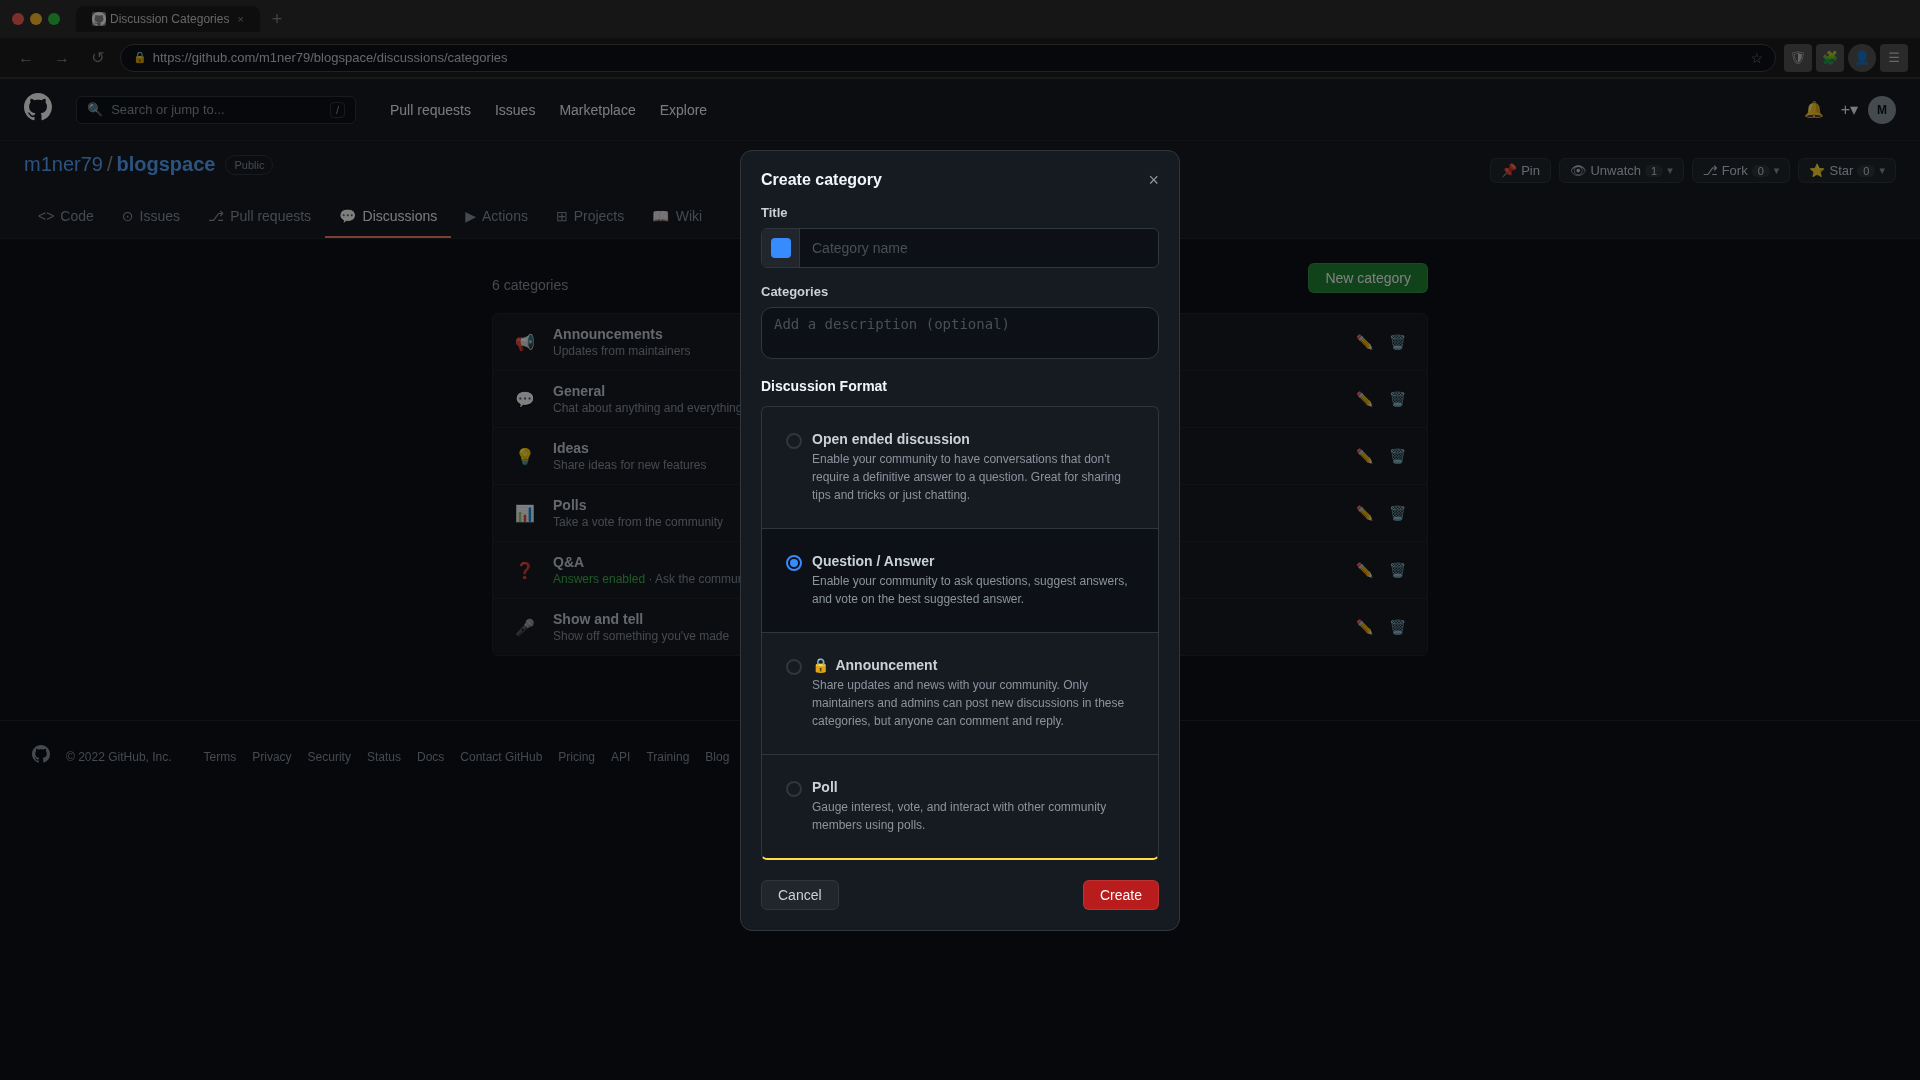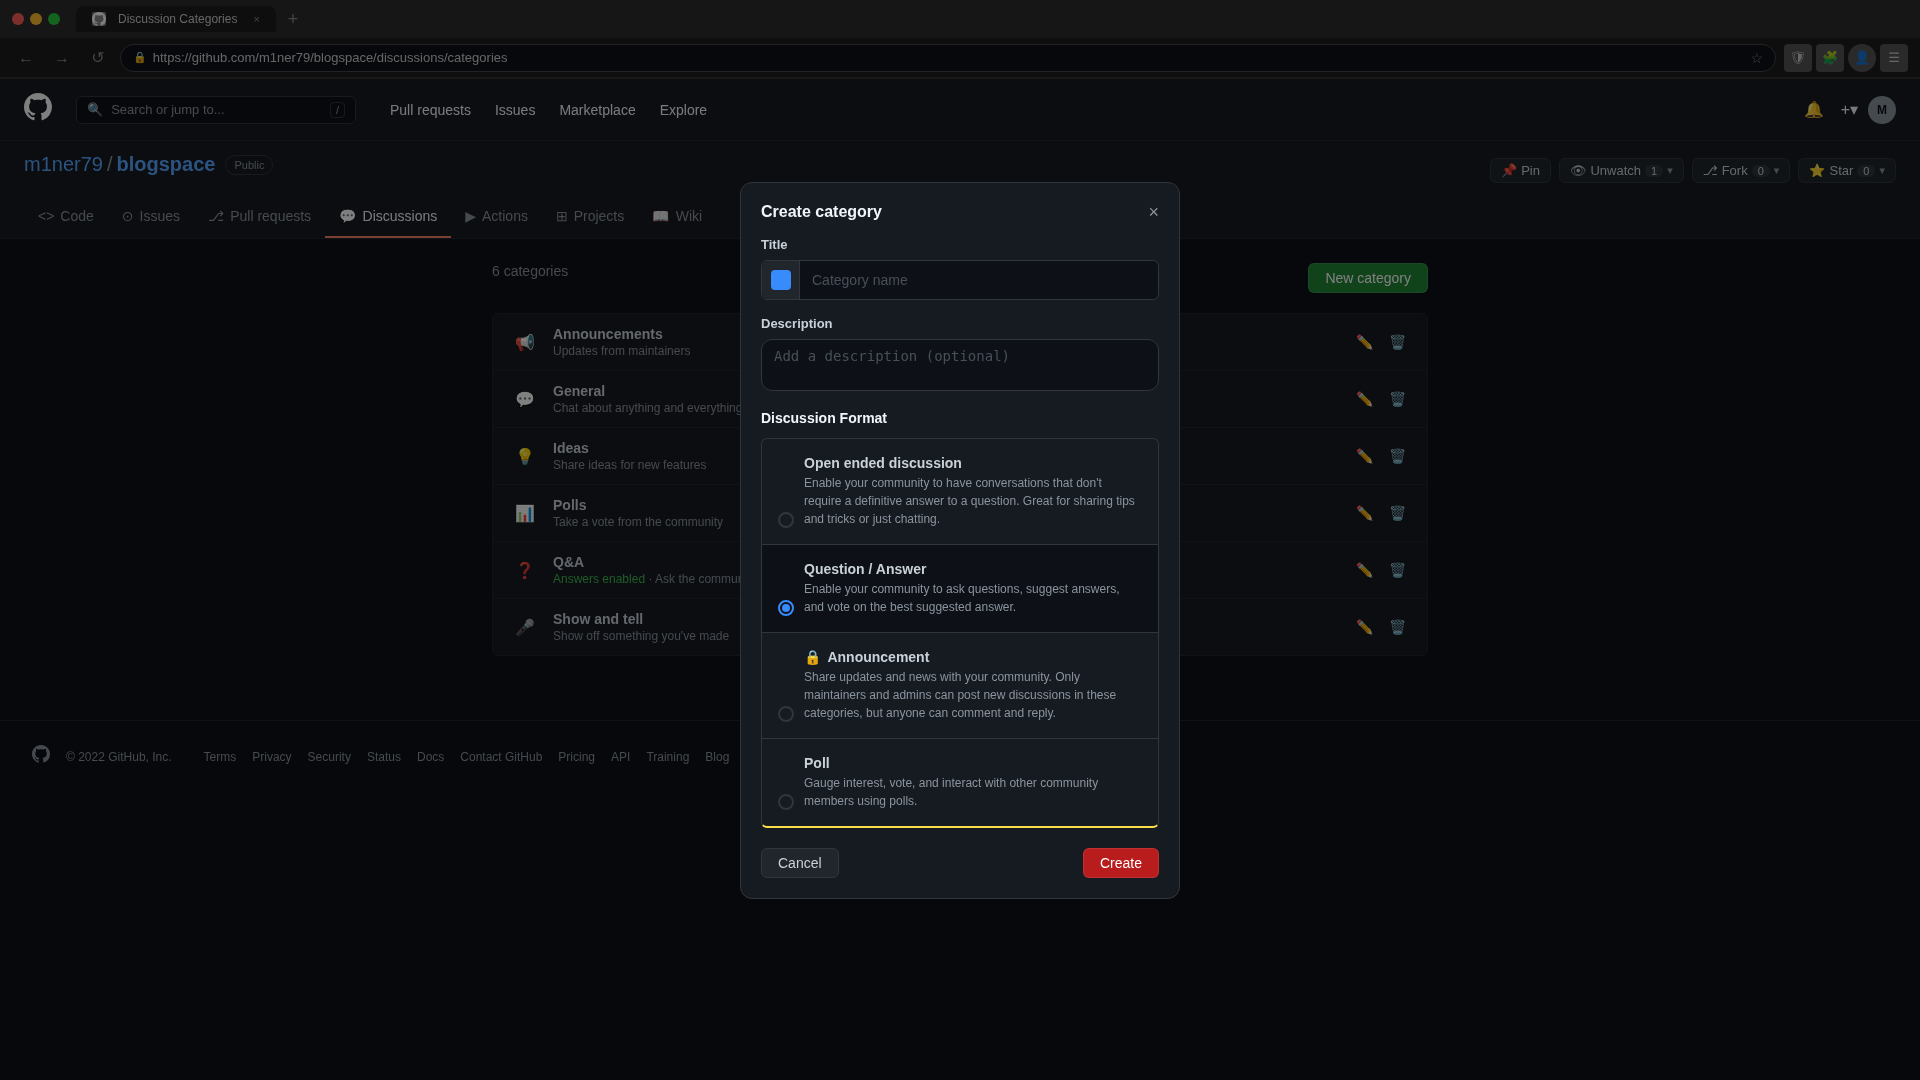--- a/index.html
+++ b/index.html
@@ -32,21 +32,21 @@
     }
     .btn-close { background: #ff5f57; }
     .btn-min { background: #febc2e; }
     .btn-max { background: #28c840; }
     .browser-tab {
       background: #1c1c1e;
       border-radius: 8px 8px 0 0;
       padding: 6px 16px;
       display: flex;
       align-items: center;
-      gap: 12px;
+      gap: 4px;
       font-size: 12px;
       color: #ccc;
       margin-left: 8px;
     }
     .tab-favicon { width: 14px; height: 14px; background: #888; border-radius: 2px; }
     .tab-close { color: #888; cursor: pointer; font-size: 11px; margin-left: 4px; }
     .browser-new-tab { color: #888; font-size: 18px; cursor: pointer; margin-left: 4px; }
 
     .browser-toolbar {
       height: 40px;
@@ -239,21 +239,21 @@
     
     .main-content {
       padding: 24px 32px;
       max-width: 1000px;
       margin: 0 auto;
       position: relative;
     }
 
     .page-title-row {
       display: flex;
-      align-items: flex-start;
+      align-items: flex-end;
       justify-content: space-between;
       margin-bottom: 20px;
       gap: 36px;
     }
     .categories-count {
       font-size: 14px;
       color: #8b949e;
     }
     .new-category-btn {
       background: #238636;
@@ -421,23 +421,23 @@
     .section-title {
       font-size: 14px;
       font-weight: 600;
       color: #f0f6fc;
       margin-bottom: 12px;
     }
 
     .format-options { display: flex; flex-direction: column; gap: 0; }
     .format-option {
       display: flex;
-      align-items: flex-end;
+      align-items: flex-start;
       gap: 10px;
-      padding: 16px;
+      padding: 24px;
       border: 1px solid #30363d;
       border-bottom: none;
       cursor: pointer;
     }
     .format-option:first-child { border-radius: 6px 6px 0 0; }
     .format-option:last-child { border-bottom: 2px solid #fde047; border-radius: 0 0 6px 6px; }
     .format-option.selected { background: #0d1117; }
 
     .radio-btn {
       width: 16px; height: 16px;
@@ -756,21 +756,21 @@
       <label class="form-label">Title</label>
       <div class="title-input-row">
         <button class="title-emoji-btn">
           <div class="title-emoji-inner"></div>
         </button>
         <input class="title-input" type="text" placeholder="Category name" style="">
       </div>
     </div>
 
     <div class="form-group">
-      <label class="form-label">Description</label>
+      <label class="form-label">Categories</label>
       <textarea class="desc-textarea" placeholder="Add a description (optional)" style=""></textarea>
     </div>
 
     <div class="form-group">
       <div class="section-title">Discussion Format</div>
       <div class="format-options">
 
         <div class="format-option">
           <div class="radio-btn"></div>
           <div class="format-option-content">

